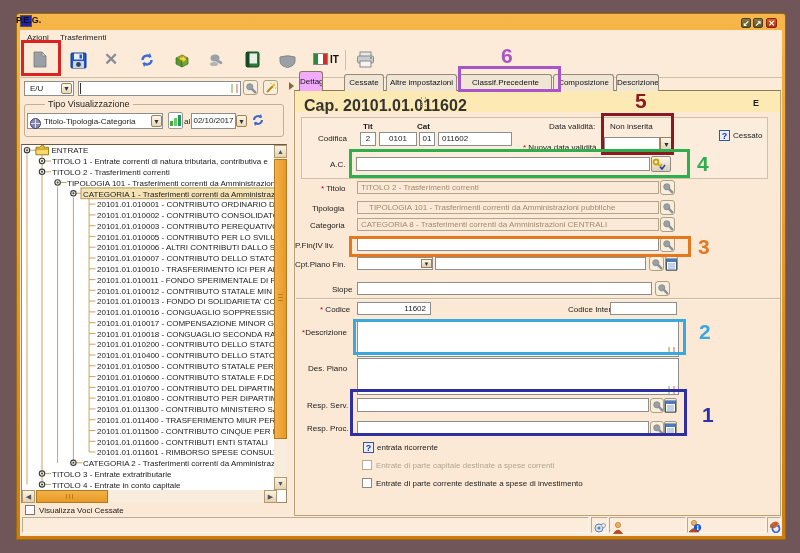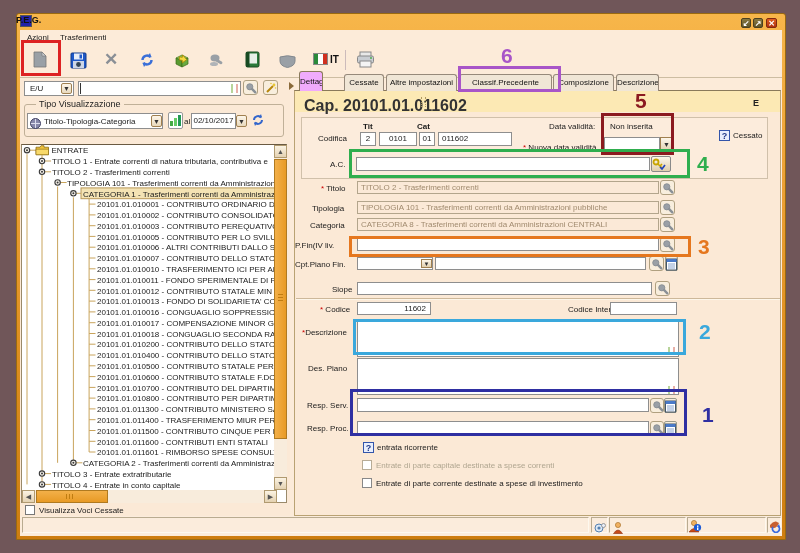--- a/index.html
+++ b/index.html
@@ -109,21 +109,21 @@
 <div class="mag" style="left:263px;top:80px;">
     <svg width="12" height="12" viewBox="0 0 12 12">
       <line x1="2" y1="10" x2="8" y2="4" stroke="#b8860b" stroke-width="2"></line>
       <circle cx="9" cy="3" r="1.4" fill="#e8c836"></circle>
       <circle cx="6" cy="1.5" r="0.8" fill="#e8c836"></circle>
       <circle cx="10.5" cy="6" r="0.8" fill="#e8c836"></circle>
     </svg>
   </div>
 
 <fieldset class="a" style="left:24px;top:99px;width:260px;height:38px;border:1px solid #c0b098;border-radius:3px;padding:0;margin:0;">
-<legend style="font-size:9px;color:#222;margin-left:11px;padding:0 3px;font-family:'Liberation Sans',sans-serif;">Tipo Visualizzazione</legend>
+<legend style="font-size:9px;color:#222;margin-left:20px;padding:0 3px;font-family:'Liberation Sans',sans-serif;">Tipo Visualizzazione</legend>
 </fieldset>
 <div class="inp" style="left:27px;top:113px;width:136px;height:16px;"></div>
 <div class="a" style="left:30px;top:115px;width:11px;height:11px;"><svg width="11" height="11">
       <circle cx="5.5" cy="5.5" r="5" fill="#88a"></circle>
       <circle cx="5.5" cy="5.5" r="5" fill="none" stroke="#446"></circle>
       <path d="M1 5.5 L10 5.5 M5.5 1 L5.5 10" stroke="#dde" stroke-width="1"></path>
     </svg></div>
 <div class="lbl" style="left:44px;top:117px;">Titolo-Tipologia-Categoria</div>
 <div class="a" style="left:151px;top:115px;width:11px;height:12px;background:linear-gradient(#fdf6ea,#e8d9bd);border:1px solid #a08050;border-radius:2px;font-size:7px;line-height:12px;text-align:center;color:#333;">▼</div>
 <div class="a" style="left:168px;top:112px;width:15px;height:17px;background:#fff;border:1px solid #999;border-radius:2px;"><svg width="13" height="15" viewBox="0 0 13 15">
@@ -302,21 +302,21 @@
 
 <div class="lbl" style="left:321px;top:184px;"><span style="color:#c00;">*</span> Titolo</div>
 <div class="ro" style="left:357px;top:181px;width:302px;height:13px;line-height:11px;padding-left:3px;">TITOLO 2 - Trasferimenti correnti</div>
 <div class="mag" style="left:660px;top:180px;">
     <svg width="12" height="12" viewBox="0 0 12 12">
       <circle cx="4.8" cy="4.8" r="3.1" fill="#9aa0a6" stroke="#82888e" stroke-width="0.8"></circle>
       <line x1="7.2" y1="7.2" x2="10.3" y2="10.3" stroke="#8a9096" stroke-width="2.4" stroke-linecap="round"></line>
     </svg>
   </div>
 <div class="lbl" style="left:312px;top:204px;">Tipologia</div>
-<div class="ro" style="left:357px;top:201px;width:302px;height:13px;line-height:11px;padding-left:3px;">TIPOLOGIA 101 - Trasferimenti correnti da Amministrazioni pubbliche</div>
+<div class="ro" style="left:357px;top:201px;width:302px;height:13px;line-height:11px;padding-left:11px;">TIPOLOGIA 101 - Trasferimenti correnti da Amministrazioni pubbliche</div>
 <div class="mag" style="left:660px;top:200px;">
     <svg width="12" height="12" viewBox="0 0 12 12">
       <circle cx="4.8" cy="4.8" r="3.1" fill="#9aa0a6" stroke="#82888e" stroke-width="0.8"></circle>
       <line x1="7.2" y1="7.2" x2="10.3" y2="10.3" stroke="#8a9096" stroke-width="2.4" stroke-linecap="round"></line>
     </svg>
   </div>
 <div class="lbl" style="left:310px;top:221px;">Categoria</div>
 <div class="ro" style="left:357px;top:218px;width:302px;height:13px;line-height:11px;padding-left:3px;">CATEGORIA 8 - Trasferimenti correnti da Amministrazioni CENTRALI</div>
 <div class="mag" style="left:660px;top:217px;">
     <svg width="12" height="12" viewBox="0 0 12 12">

